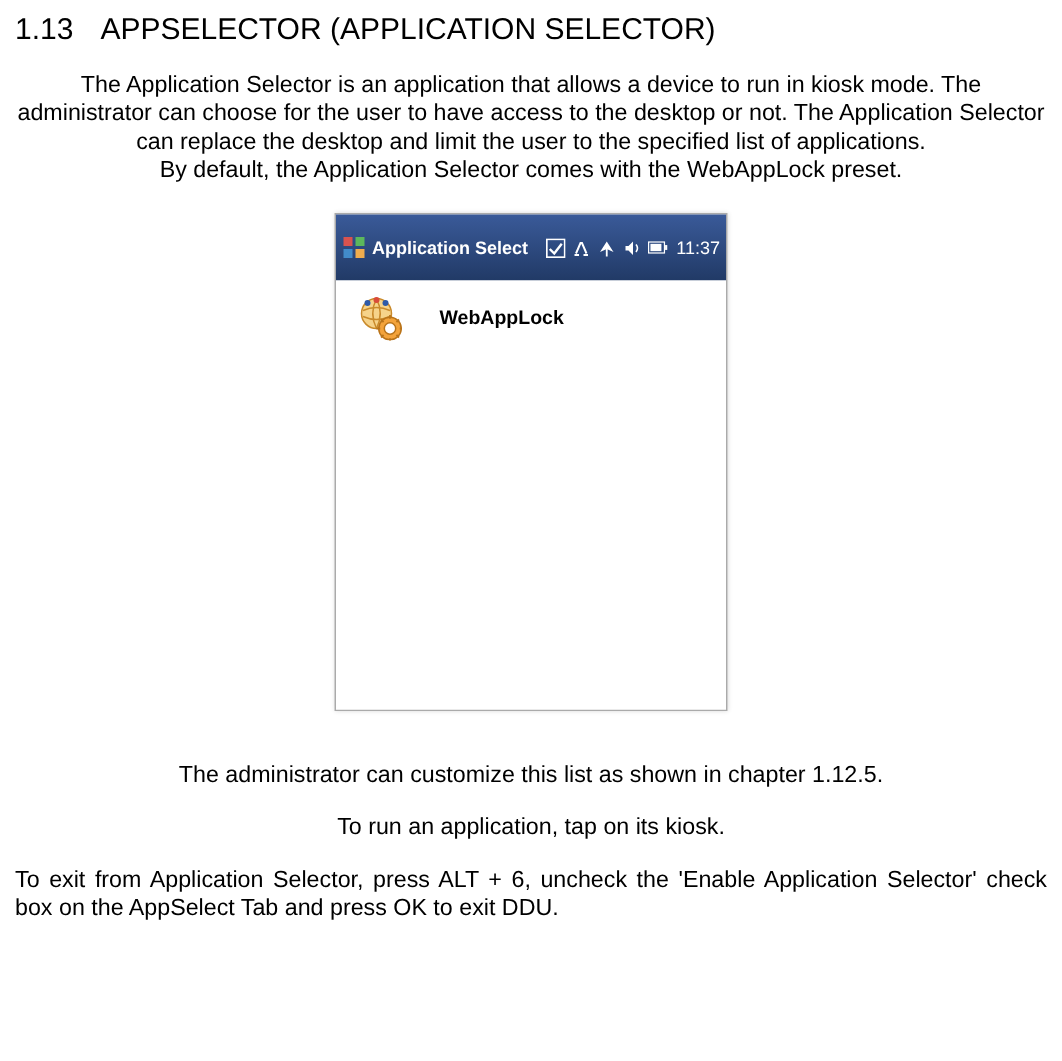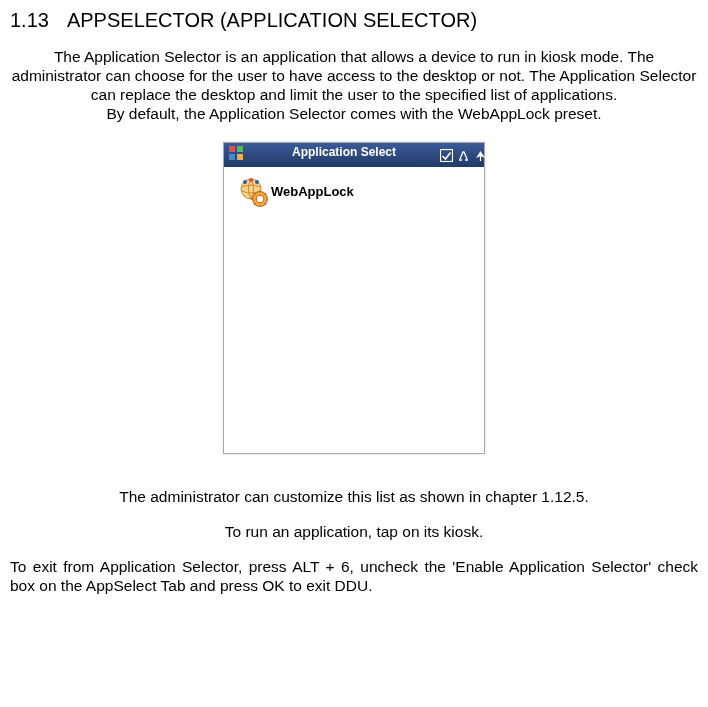--- a/index.html
+++ b/index.html
@@ -42,28 +42,28 @@
   .device {
     display: inline-block;
     width: 260px;
     border: 1px solid #aaa;
     box-shadow: 0 0 3px rgba(0,0,0,0.15);
     background: #fff;
     text-align: left;
   }
   .titlebar {
     display: flex;
+    align-items: center;
     background: linear-gradient(#3a5a99, #213a66);
     color: #fff;
     font-family: Tahoma, Arial, sans-serif;
     font-size: 12px;
     font-weight: bold;
-    padding: 2px 4px;
+    padding: 12px 4px;
     height: 20px;
-    gap: 44px;
   }
   .titlebar .winicon {
     width: 16px;
     height: 16px;
     margin-right: 4px;
     display:inline-flex;
     align-items:center;
     justify-content:center;
   }
   .titlebar .title {
@@ -79,32 +79,32 @@
   }
   .titlebar .tray .ic {
     width: 13px;
     height: 13px;
     display:inline-flex;
     align-items:center;
     justify-content:center;
   }
   .titlebar .clock {
     font-size: 12px;
-    font-weight: bold;
+    font-weight: normal;
     padding-left: 2px;
   }
   .app-area {
     height: 286px;
     background: #fff;
     position: relative;
   }
   .app-item {
     display: flex;
     align-items: center;
-    gap: 3px;
+    gap: 25px;
     padding: 10px 10px 0 14px;
   }
   .app-item .appicon {
     width: 30px;
     height: 30px;
     display:inline-flex;
     align-items:center;
     justify-content:center;
   }
   .app-item .appname {

